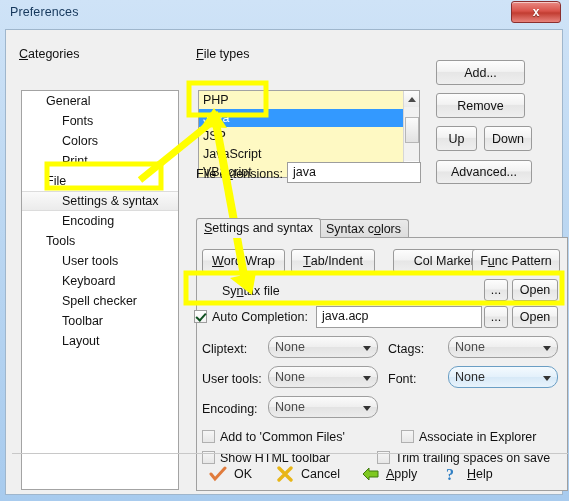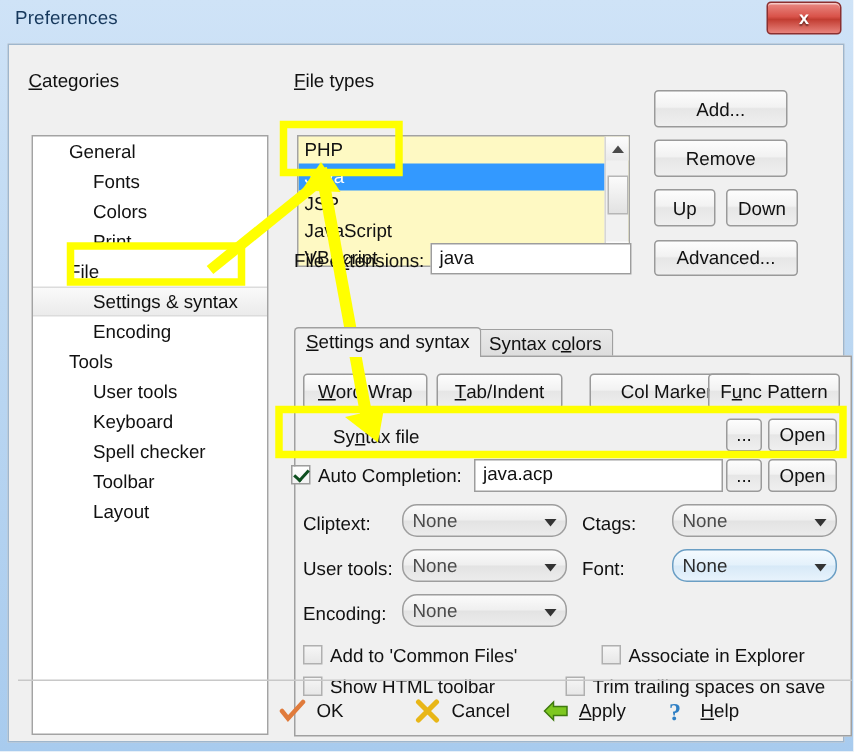--- a/index.html
+++ b/index.html
@@ -477,21 +477,21 @@
       <span class="cbbox grey"></span><span>Associate in Explorer</span>
     </div>
     <div class="cbrow" style="left:196px; top:421px;">
       <span class="cbbox grey"></span><span>Show HTML toolbar</span>
     </div>
     <div class="cbrow" style="left:371px; top:421px;">
       <span class="cbbox grey"></span><span>Trim trailing spaces on save</span>
     </div>
 
     <div class="bottombar">
-      <div class="bbtn" style="left:173px;text-align:center;">
+      <div class="bbtn" style="left:196px;text-align:center;">
         <span class="bicon">
           <svg width="18" height="16" viewBox="0 0 18 16">
             <path d="M2 8 L6 13 L16 2" stroke="#e07b3c" stroke-width="3" fill="none" stroke-linecap="round"></path>
           </svg>
         </span>
         <span>OK</span>
       </div>
       <div class="bbtn" style="left:263px;">
         <span class="bicon">
           <svg width="18" height="16" viewBox="0 0 18 16">

